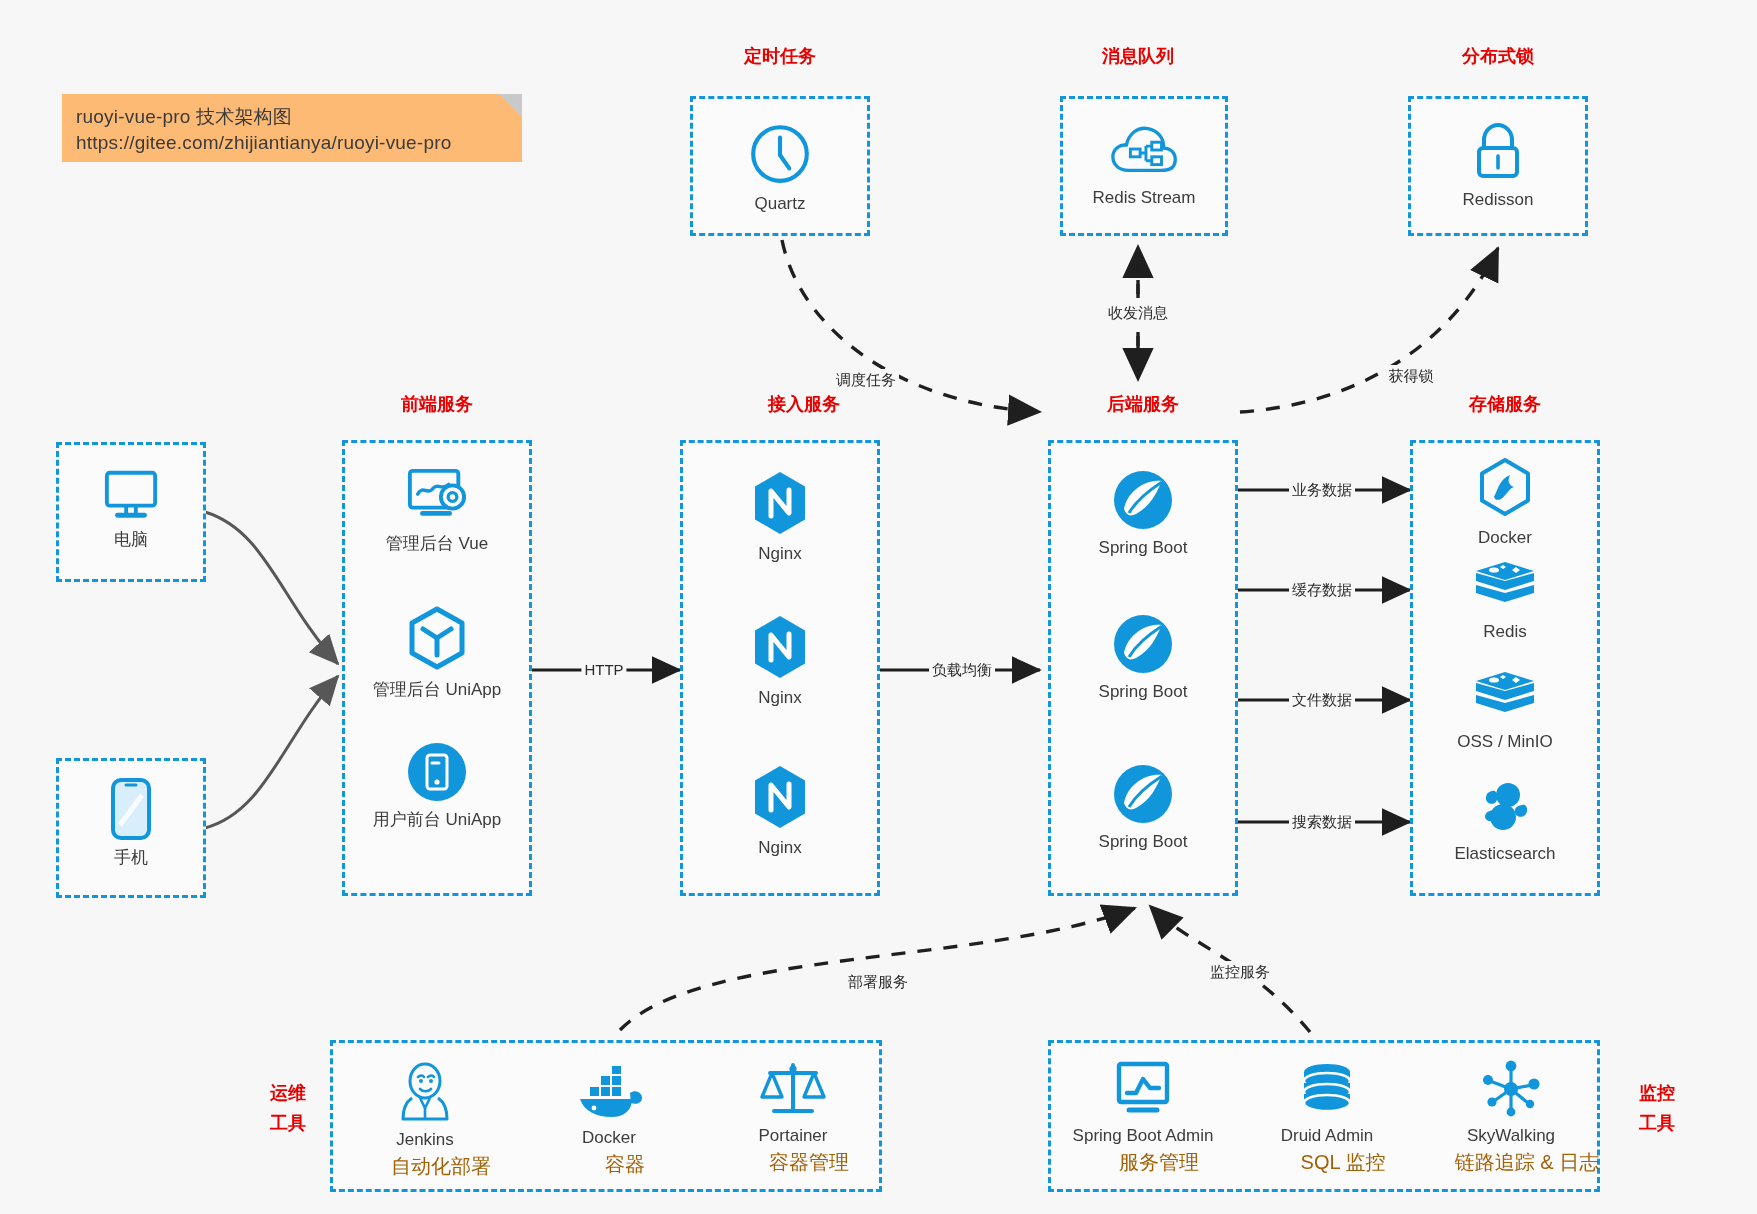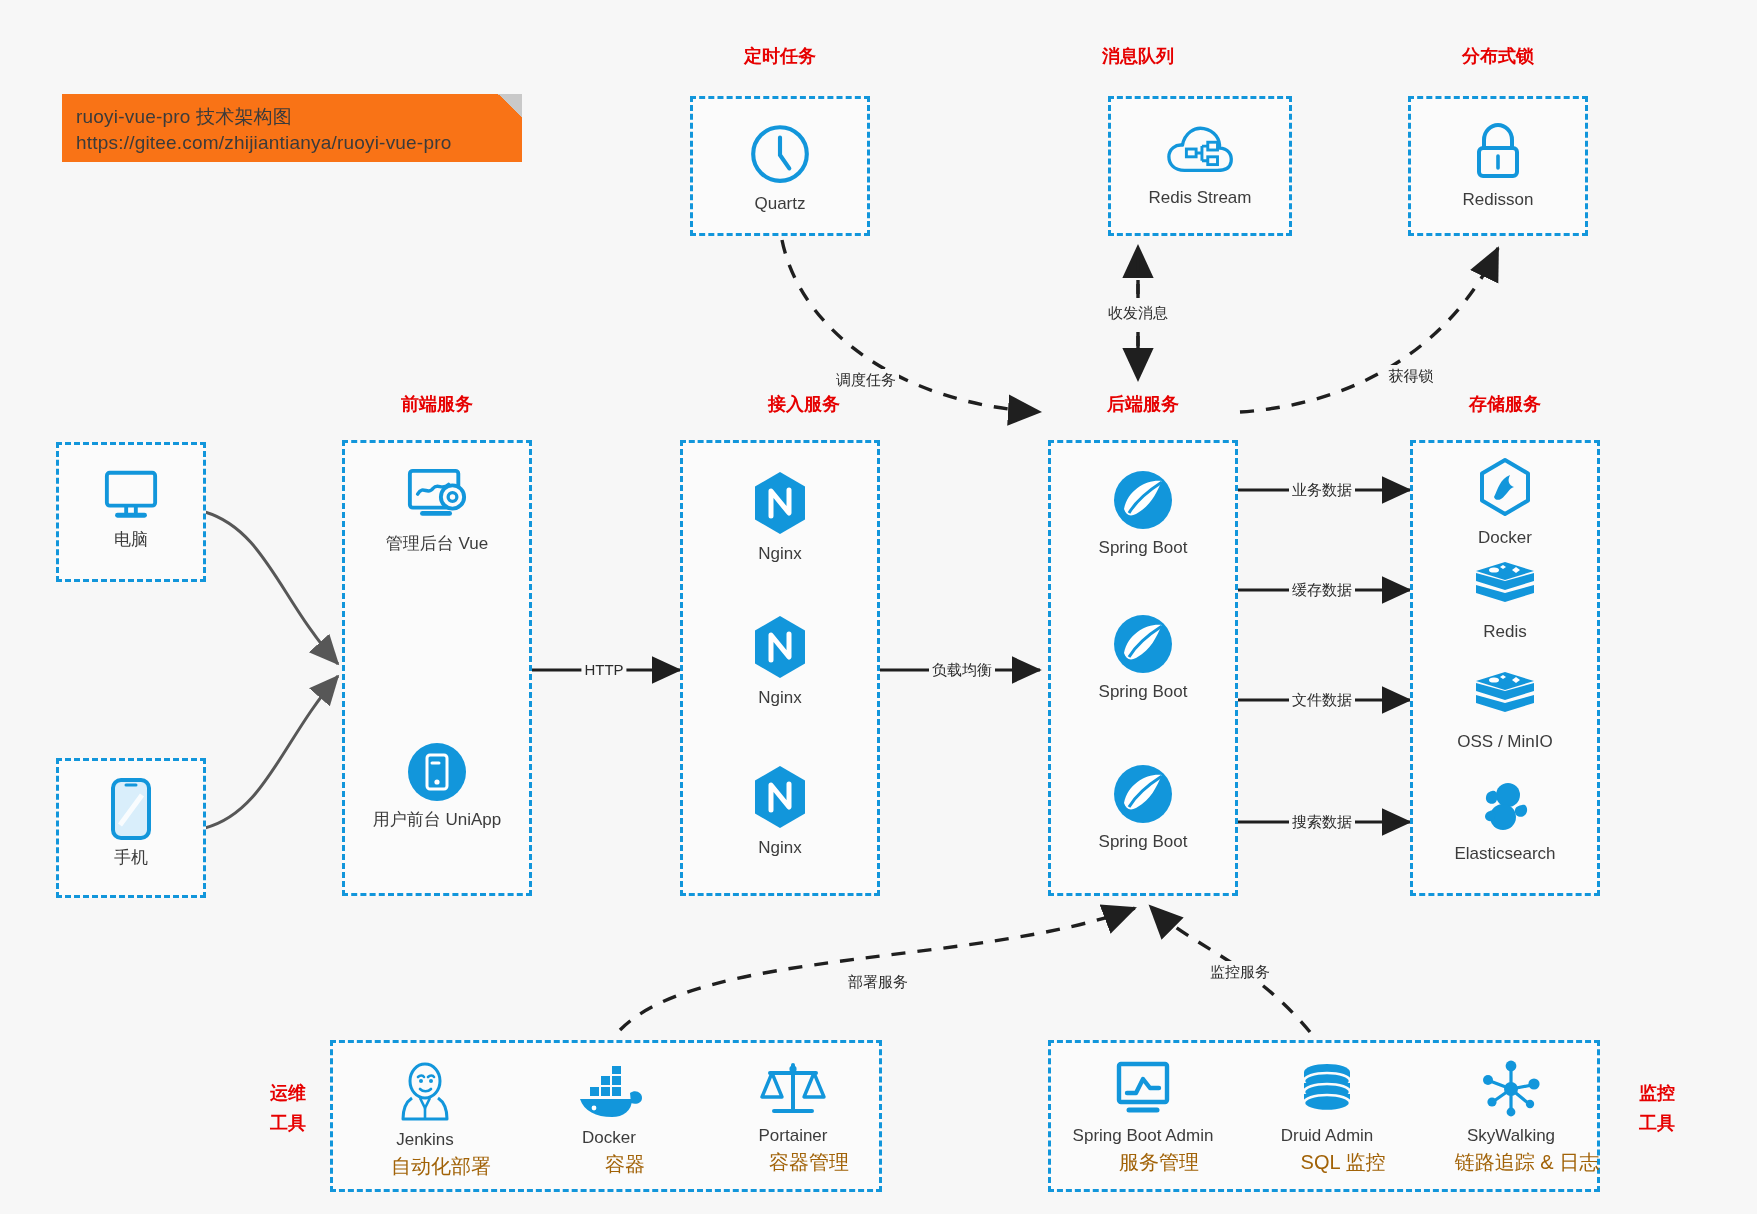--- a/index.html
+++ b/index.html
@@ -9,21 +9,21 @@
     font-family:"Liberation Sans","DejaVu Sans",sans-serif;
     position:relative;overflow:hidden;
     color:#333;
   }
   .stage{position:absolute;left:0;top:0;width:1757px;height:1214px;}
   svg.wires{position:absolute;left:0;top:0;width:1757px;height:1214px;pointer-events:none;}
 
   
   .note{
     position:absolute;left:62px;top:94px;width:460px;height:68px;
-    background:#f97316;
+    background:#fdba74;
     box-shadow:0 0 0 0 transparent;
   }
   .note .fold{
     position:absolute;right:0;top:0;width:24px;height:24px;
     background:linear-gradient(225deg,#c9c9c9 0 50%, transparent 50% 100%);
   }
   .note .l1,.note .l2{
     position:absolute;left:14px;font-size:19px;color:#3b3b3b;white-space:nowrap;
     letter-spacing:.2px;
   }
@@ -114,21 +114,21 @@
     <div class="node" style="top:22px;">
       <svg class="ico" width="66" height="66" viewBox="0 0 64 64">
         <circle cx="32" cy="32" r="26" fill="none" stroke="#1296db" stroke-width="4"></circle>
         <path d="M32 16 L32 33 L41 46" fill="none" stroke="#1296db" stroke-width="4" stroke-linecap="round"></path>
       </svg>
       <div class="cap">Quartz</div>
     </div>
   </div>
 
   <div class="ghead" style="left:1048px;top:44px;width:180px;">消息队列</div>
-  <div class="box" style="left:1108px;top:96px;width:184px;height:140px;text-decoration:underline;">
+  <div class="box" style="left:1060px;top:96px;width:168px;height:140px;text-decoration:underline;">
     <div class="node" style="top:20px;">
       <svg class="ico" width="70" height="62" viewBox="0 0 72 62">
         <path d="M20 52 C9 52 4 45 4 38 C4 30 11 25 18 26 C20 14 30 7 40 9 C51 11 57 20 56 29 C65 29 69 36 68 43 C67 50 61 52 54 52 Z" fill="none" stroke="#1296db" stroke-width="3.4" stroke-linejoin="round"></path>
         <rect x="22" y="30" width="10" height="8" fill="none" stroke="#1296db" stroke-width="3"></rect>
         <rect x="44" y="23" width="10" height="8" fill="none" stroke="#1296db" stroke-width="3"></rect>
         <rect x="44" y="38" width="10" height="8" fill="none" stroke="#1296db" stroke-width="3"></rect>
         <path d="M32 34 L38 34 M38 27 L38 42 M38 27 L44 27 M38 42 L44 42" stroke="#1296db" stroke-width="3" fill="none"></path>
       </svg>
       <div class="cap">Redis Stream</div>
     </div>
@@ -172,20 +172,27 @@
   <div class="box" style="left:342px;top:440px;width:190px;height:456px;">
     <div class="node" style="top:22px;">
       <svg class="ico" width="68" height="62" viewBox="0 0 70 64">
         <rect x="7" y="6" width="50" height="38" rx="3" fill="none" stroke="#1296db" stroke-width="4"></rect>
         <path d="M15 30 C21 20 25 32 31 24 C36 18 40 27 47 20" fill="none" stroke="#1296db" stroke-width="3.6" stroke-linecap="round"></path>
         <path d="M20 50 L48 50" stroke="#1296db" stroke-width="5" stroke-linecap="round"></path>
         <circle cx="51" cy="33" r="12" fill="#fbfbfb" stroke="#1296db" stroke-width="4"></circle>
         <circle cx="51" cy="33" r="4.5" fill="none" stroke="#1296db" stroke-width="3.4"></circle>
       </svg>
       <div class="cap">管理后台 Vue</div>
+    </div>
+    <div class="node" style="top:162px;">
+      <svg class="ico" width="64" height="68" viewBox="0 0 64 68">
+        <path d="M32 4 L57 18 L57 48 L32 62 L7 48 L7 18 Z" fill="none" stroke="#1296db" stroke-width="5" stroke-linejoin="round"></path>
+        <path d="M32 33 L32 50 M32 33 L18 24 M32 33 L46 24" fill="none" stroke="#1296db" stroke-width="5" stroke-linecap="round"></path>
+      </svg>
+      <div class="cap">管理后台 UniApp</div>
     </div>
     <div class="node" style="top:298px;">
       <svg class="ico" width="62" height="62" viewBox="0 0 62 62">
         <circle cx="31" cy="31" r="29" fill="#1296db"></circle>
         <rect x="21" y="14" width="20" height="34" rx="3" fill="none" stroke="#ffffff" stroke-width="3"></rect>
         <path d="M26 22 L33 22" stroke="#ffffff" stroke-width="3" stroke-linecap="round"></path>
         <circle cx="31" cy="41" r="2.6" fill="#ffffff"></circle>
       </svg>
       <div class="cap">用户前台 UniApp</div>
     </div>

